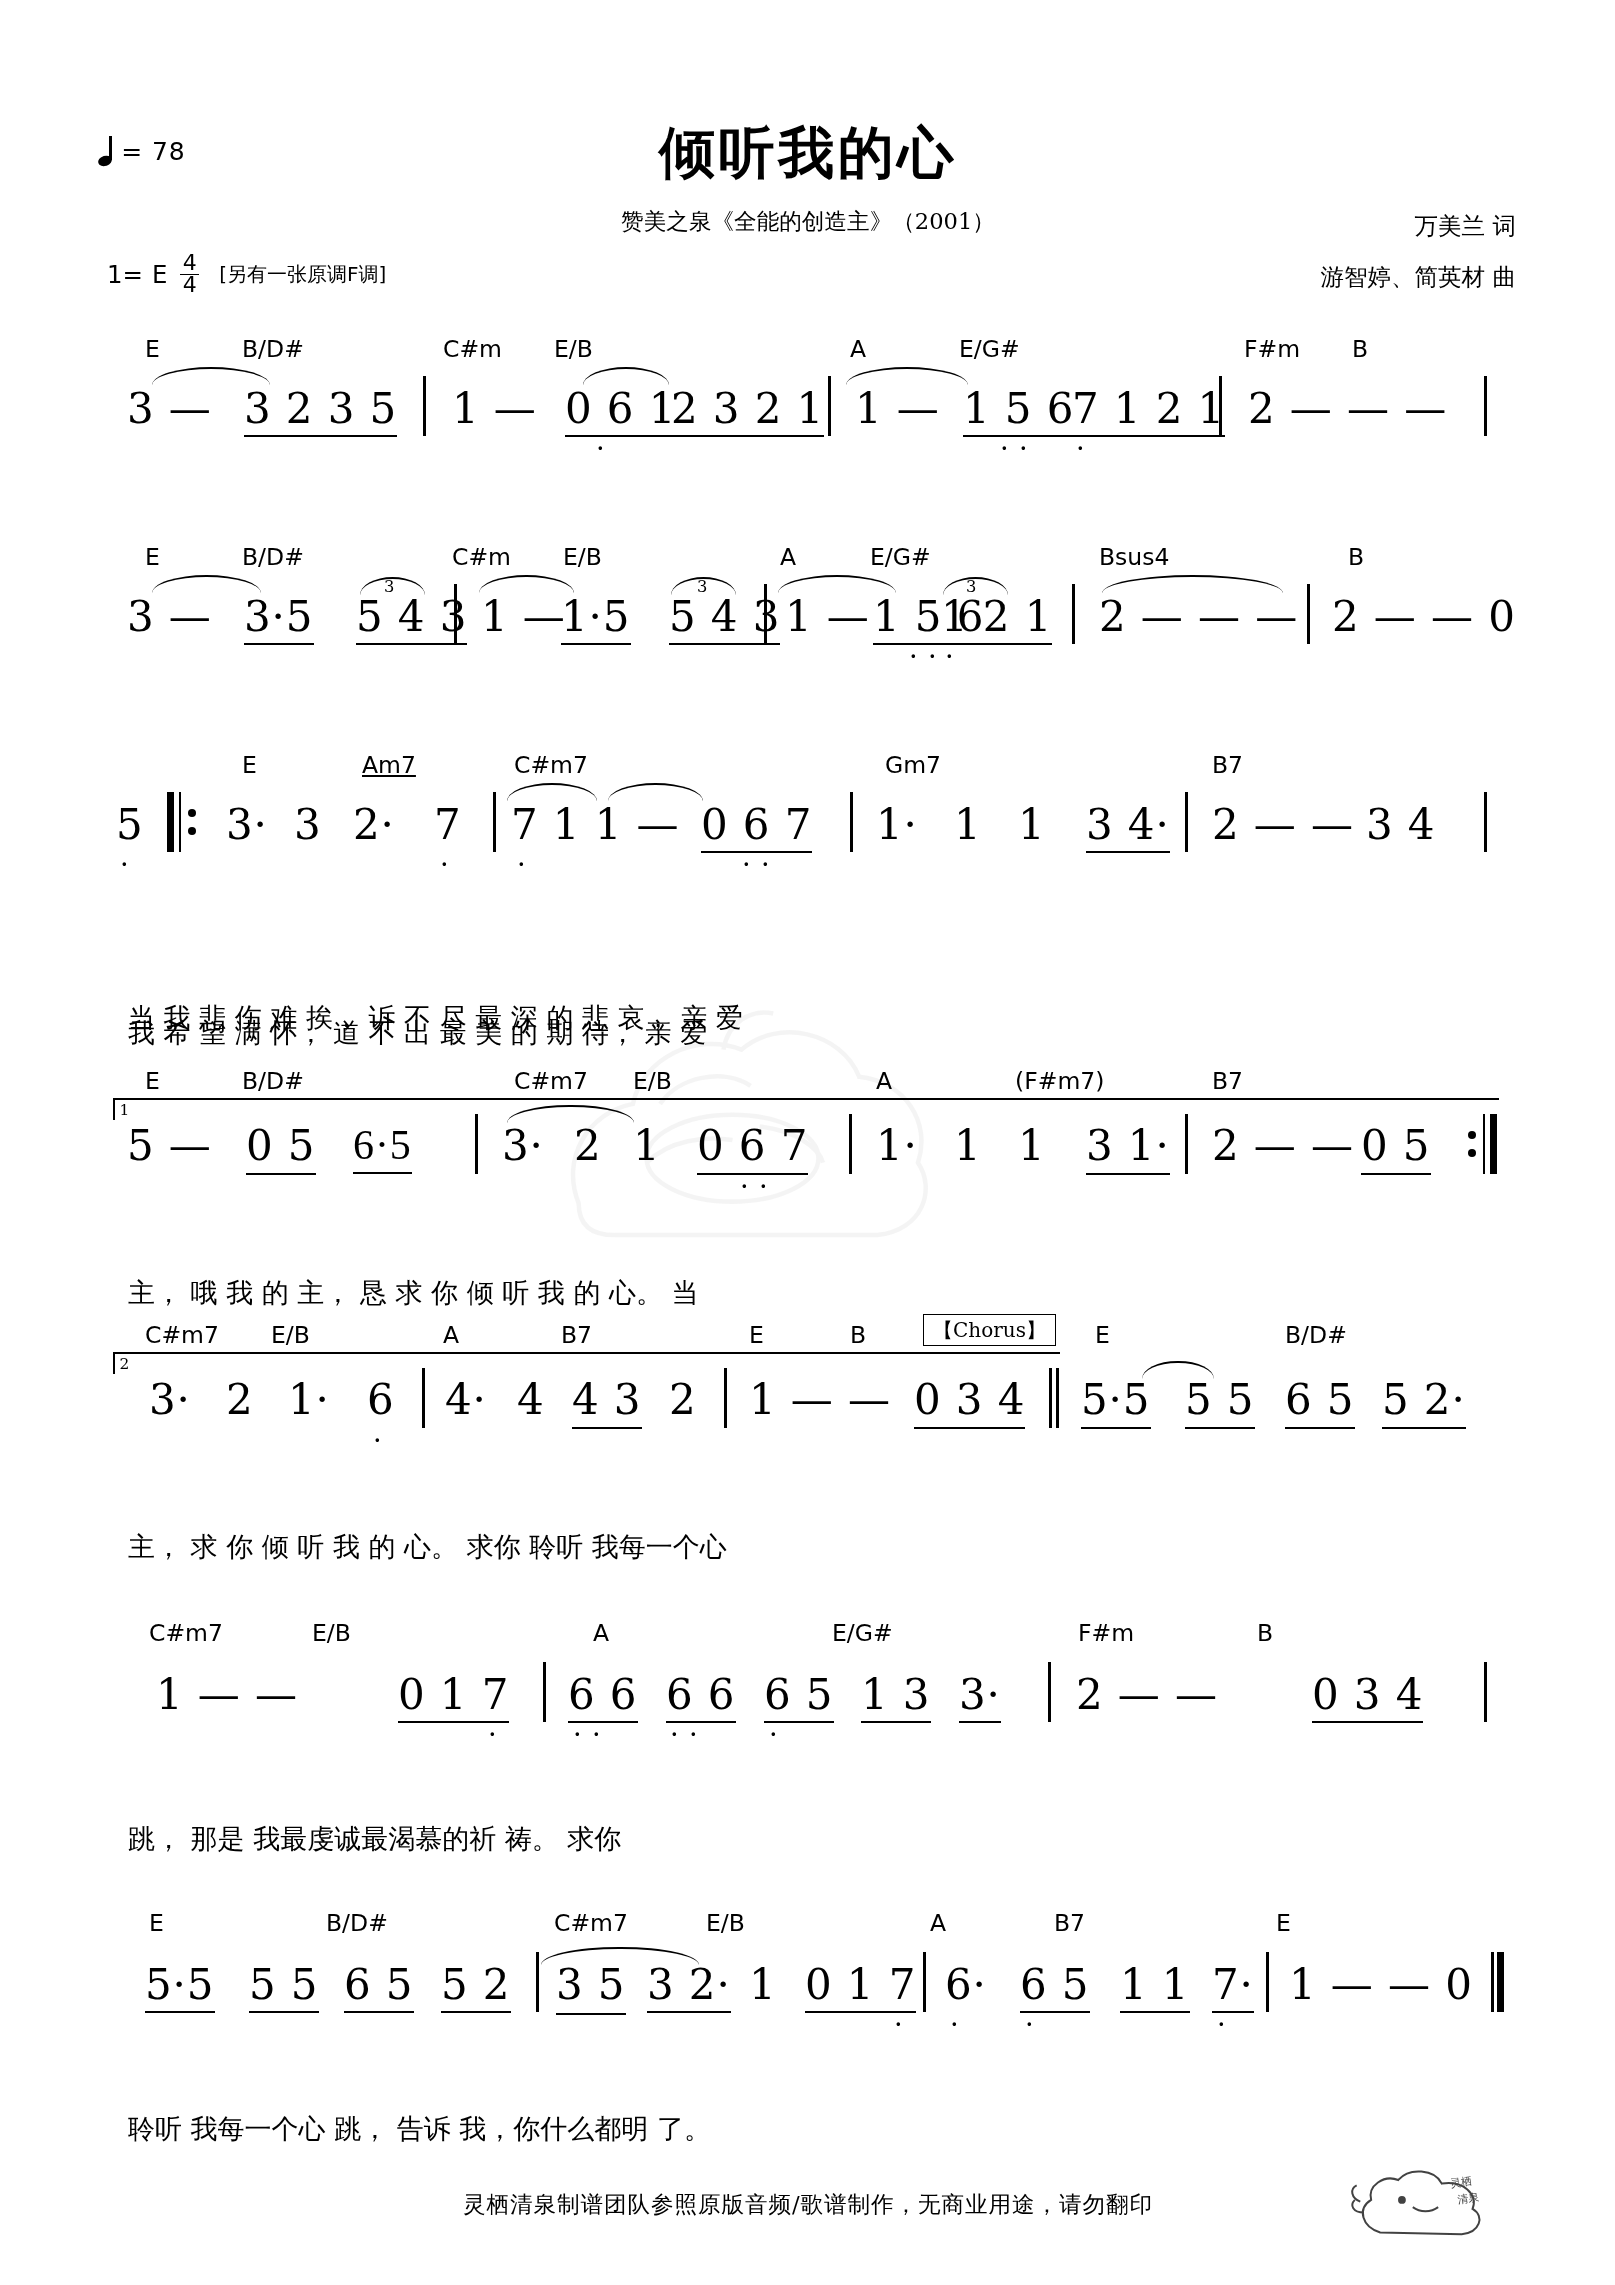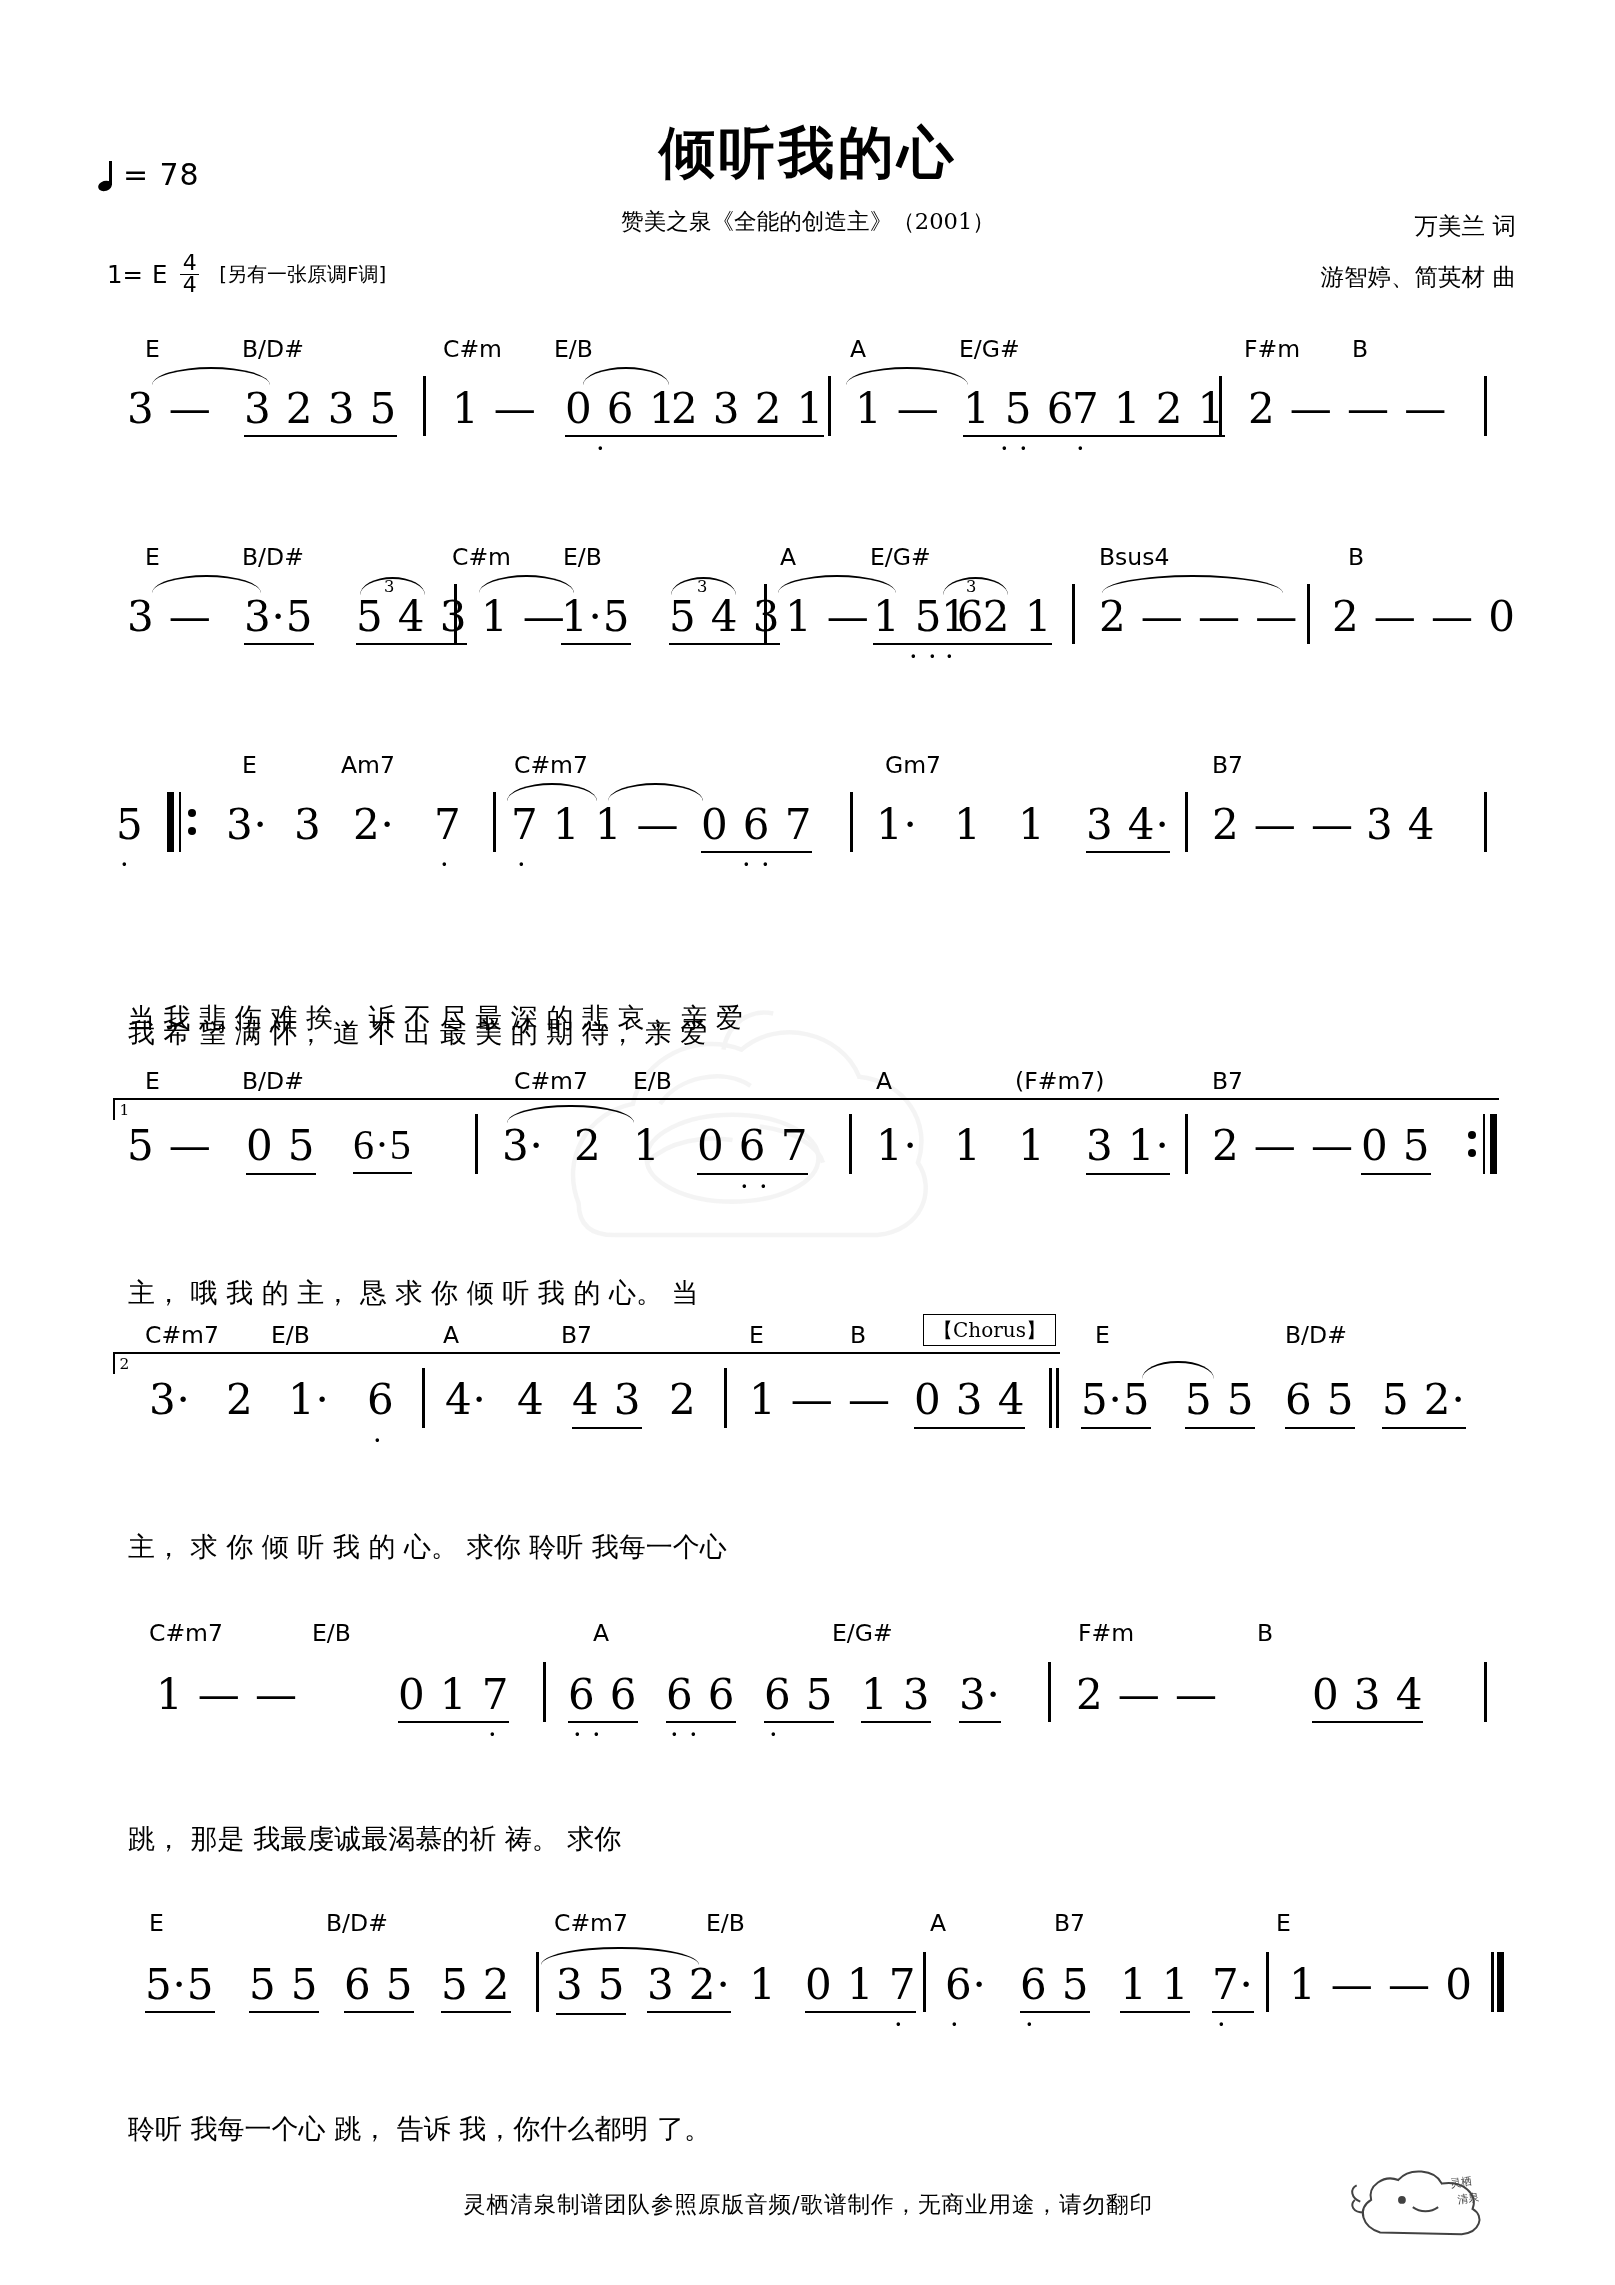--- a/index.html
+++ b/index.html
@@ -18,22 +18,22 @@
   .sheet {
     position: absolute;
     inset: 0;
     padding: 0;
   }
 
   
   .tempo {
     position: absolute;
     left: 98px;
-    top: 157px;
-    font-size: 30px;
+    top: 136px;
+    font-size: 25px;
     letter-spacing: 0.9px;
   }
   .tempo .note {
     display: inline-block;
     position: relative;
     width: 14.5px;
     height: 31px;
     vertical-align: -7.2px;
   }
   .tempo .note::before {
@@ -370,21 +370,21 @@
 
       <span class="nt" style="left:1099px; top:12.7px;">2 — — —</span>
       <div class="bar" style="left:1307px; top:5.4px; height:60px;"></div>
       <span class="nt" style="left:1332px; top:12.7px;">2 — — 0</span>
     </div>
   </div>
 
   <div class="system" style="top:751px;">
     <div class="chords">
       <span class="chord" style="left:242px;">E</span>
-      <span class="chord" style="left:341px;">Am7</span>
+      <span class="chord" style="left:362px;text-decoration:underline;">Am7</span>
       <span class="chord" style="left:514px;">C#m7</span>
       <span class="chord" style="left:885px;">Gm7</span>
       <span class="chord" style="left:1212px;">B7</span>
     </div>
     <div class="notes">
       <div class="slur" style="left:507px; top:-3.6px; width:90px;"></div>
       <div class="slur" style="left:608px; top:-3.6px; width:95px;"></div>
 
       <span class="nt" style="left:116px; top:12.7px;">5</span>
       <span class="nt" style="left:120px; top:54px; font-size:27px;">.</span>

